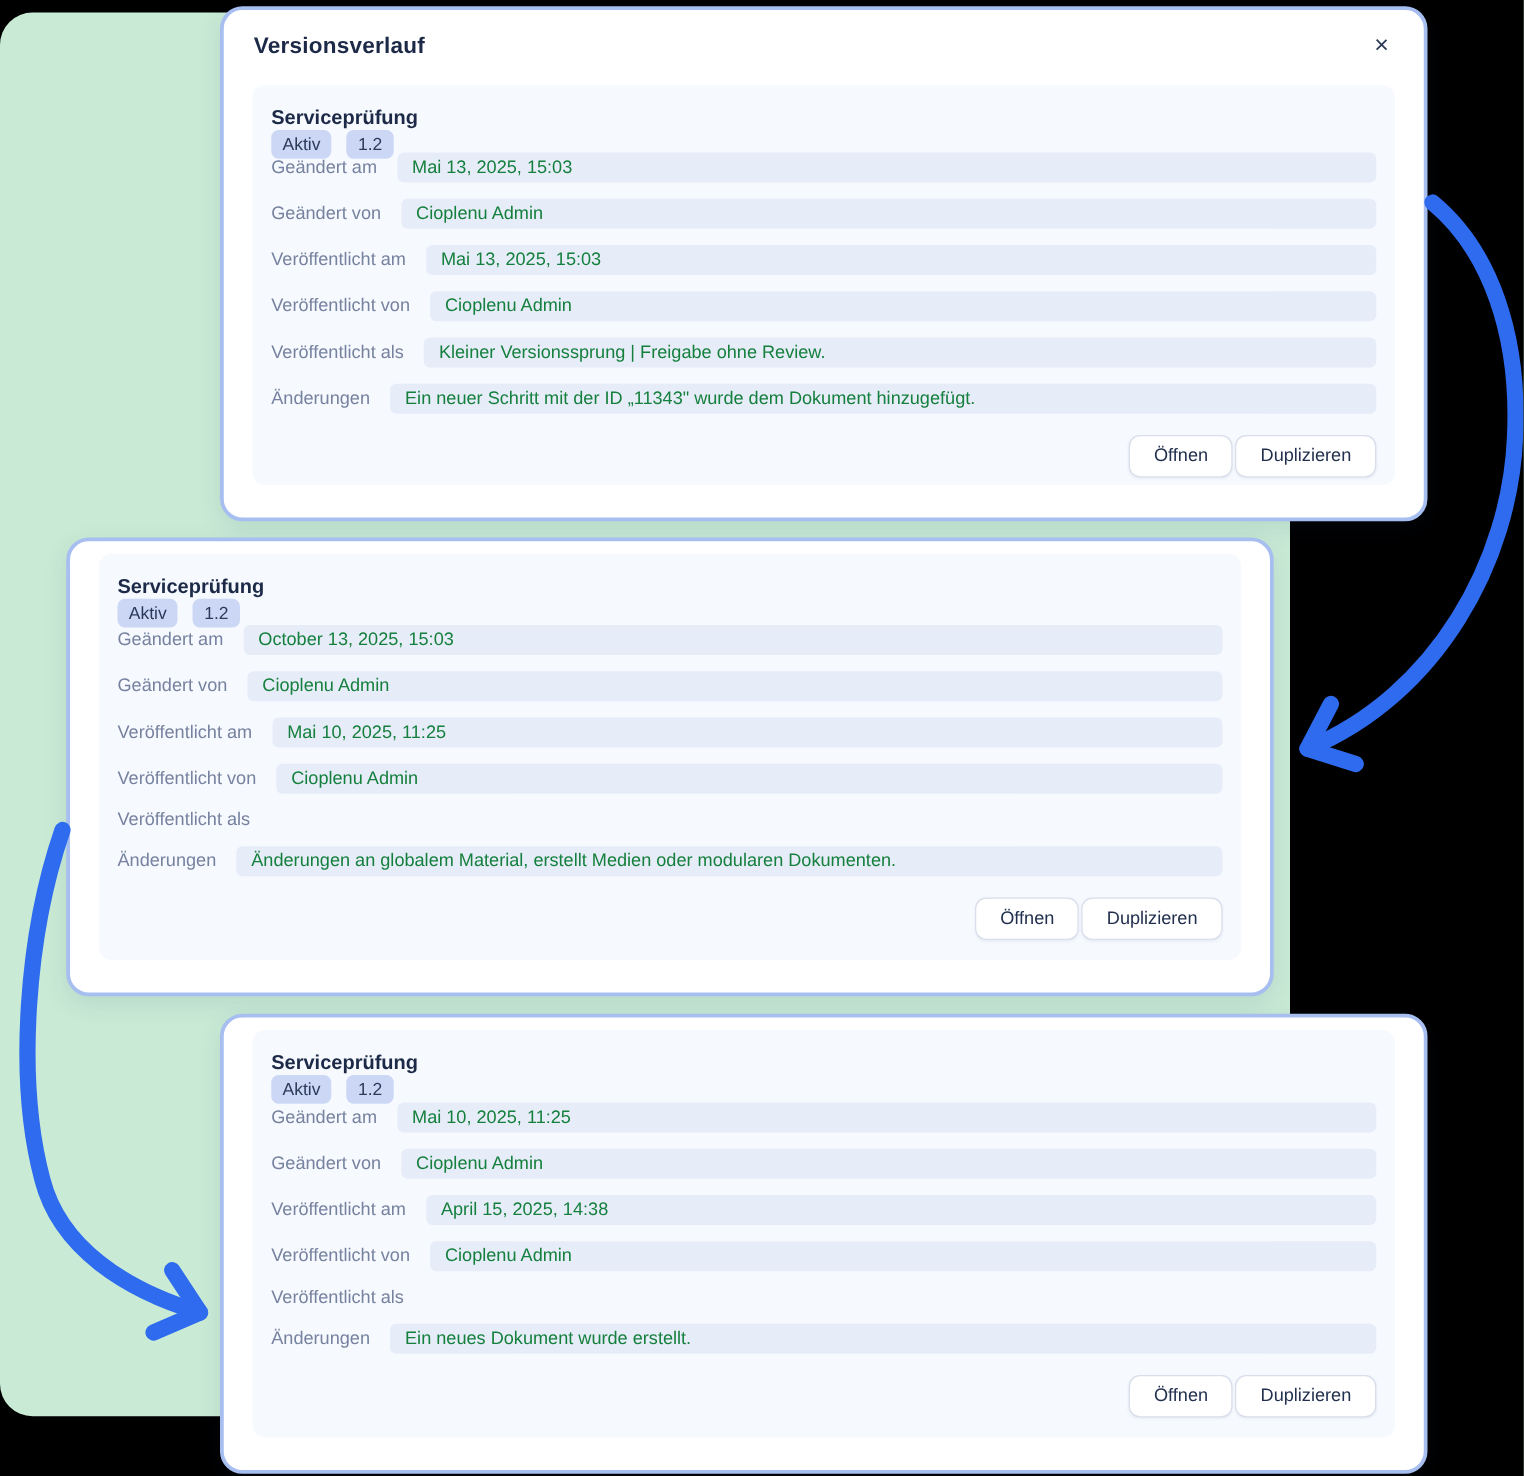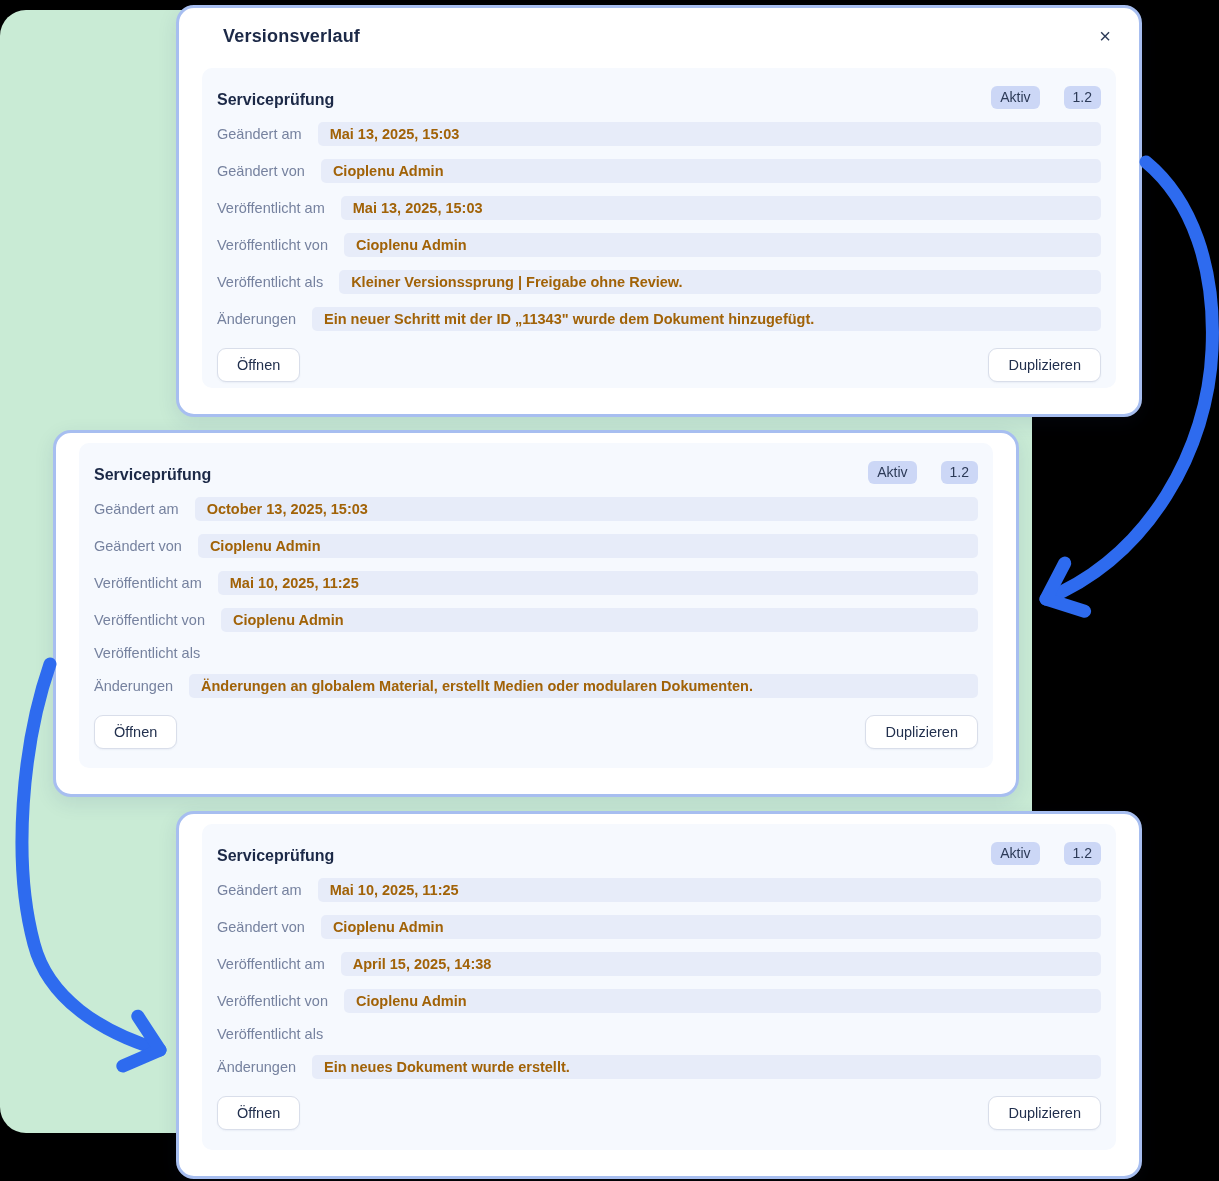--- a/index.html
+++ b/index.html
@@ -18,59 +18,60 @@
     position:absolute; background:#ffffff;
     border:3px solid #a7bef0; border-radius:18px;
     box-shadow:0 6px 20px rgba(25,45,110,0.10);
   }
   .card-top { left:176px; top:5px;   width:966px; height:412px; }
   .card-mid { left:53px;  top:430px; width:966px; height:367px; }
   .card-bot { left:176px; top:811px; width:966px; height:368px; }
 
   .modal-title {
     position:absolute; left:24px; top:18px;
-    font-size:18px; font-weight:700; color:#1c2947; letter-spacing:.2px;margin-left:20px;
+    font-size:18px; font-weight:700; color:#1c2947; letter-spacing:.2px;
   }
   .close-btn {
     position:absolute; right:24px; top:14px;
     font-size:20px; color:#2c3a57; cursor:pointer; line-height:1;
     padding:4px; background:none; border:none;
     font-family:"Liberation Sans", sans-serif;
   }
   .panel {
     position:absolute; left:23px; right:23px; bottom:26px;
     background:#f6f9fe; border-radius:10px;
     padding:18px 15px 16px 15px;
     display:flex; flex-direction:column;
   }
   .card-top .panel { top:60px; }
   .card-mid .panel, .card-bot .panel { top:10px; }
 
   .panel-header {
-    display:flex; justify-content:space-between; align-items:flex-end;
+    display:flex; justify-content:space-between; align-items:flex-start;
     min-height:23px;
+    flex-direction:column;
   }
   .panel-title { font-size:16px; font-weight:700; color:#1c2947; }
-  .badges { display:flex; gap:24px; }
+  .badges { display:flex; gap:12px; }
   .badge {
     background:#ccd7f6; color:#2c3a57;
     font-size:14px; padding:2px 9px; border-radius:6px; line-height:19px;
   }
   .field-row { display:flex; align-items:center; margin-top:13px; }
   .field-label {
     font-size:14.5px; color:#76829f; margin-right:16px; white-space:nowrap;
   }
   .field-value {
     flex:1; background:#e7ecf9; border-radius:5px;
     height:24px; line-height:24px; padding:0 12px;
-    font-size:14.5px; color:#a16207;
-    white-space:nowrap; overflow:hidden;font-weight:bold;
+    font-size:14.5px; color:#15803d;
+    white-space:nowrap; overflow:hidden;
   }
   .btn-row {
-    display:flex; justify-content:space-between; gap:19px; margin-top:17px;
+    display:flex; justify-content:flex-end; gap:2px; margin-top:17px;
   }
   .btn {
     background:#fff; border:1px solid #d9deea; border-radius:9px;
     height:34px; line-height:32px; padding:0 19px;
     font-size:14.5px; color:#22304e; cursor:pointer;
     font-family:"Liberation Sans", sans-serif;
     box-shadow:0 1px 2px rgba(40,60,120,0.06);
   }
   .arrows {
     position:absolute; left:0; top:0; width:1219px; height:1181px;

